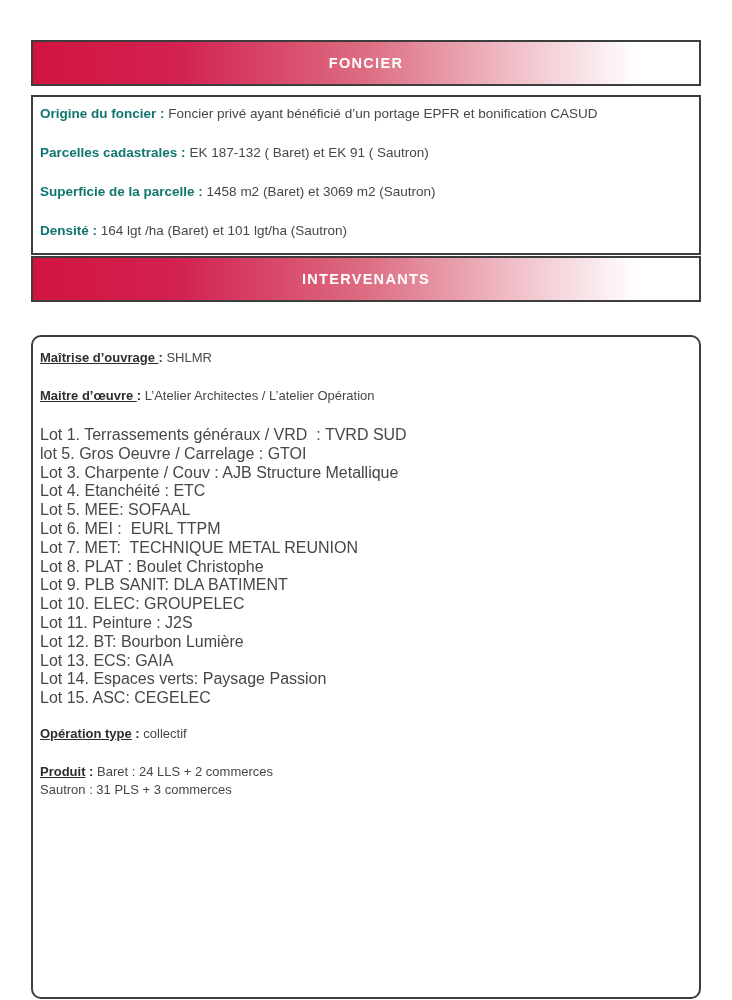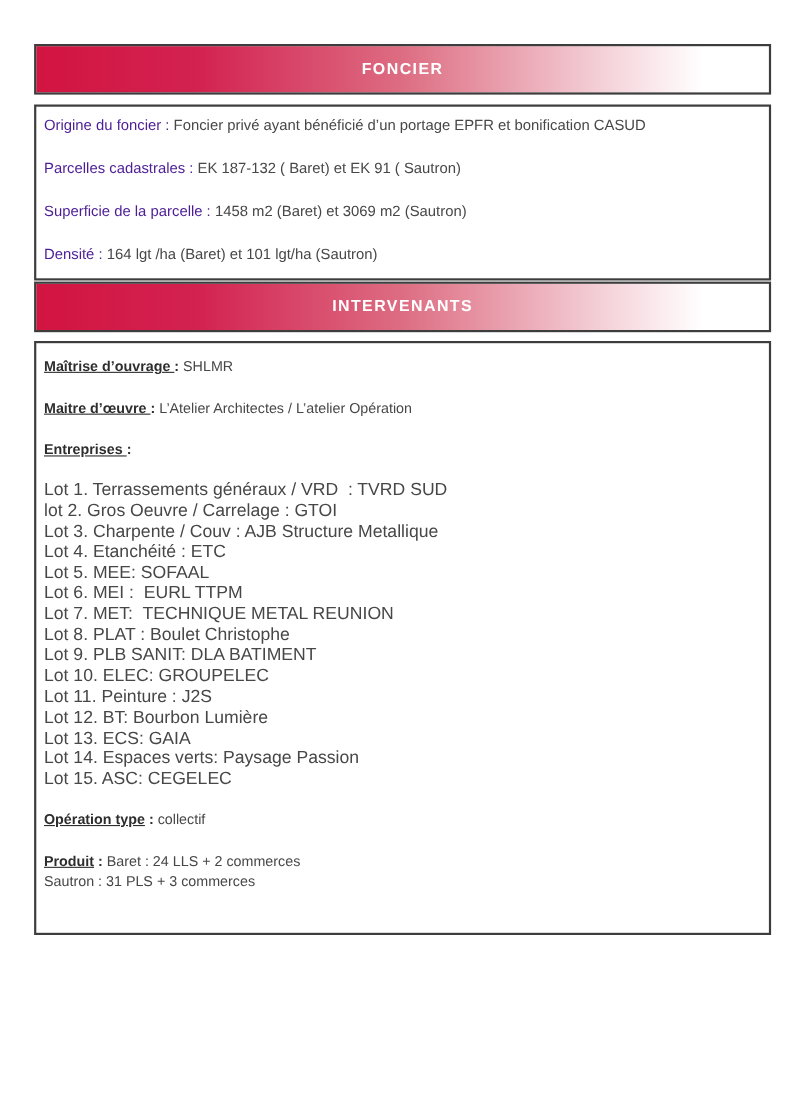--- a/index.html
+++ b/index.html
@@ -23,25 +23,25 @@
     color: #ffffff; font-weight: bold; font-size: 14.5px; letter-spacing: 1.3px;
   }
 
   .box {
     box-sizing: border-box;
     border: 2px solid #3d3d3d;
     background: #ffffff;
   }
   .box1 { margin-top: 9px; height: 160px; padding: 9px 7px 0 7px; }
   .box1 .field { margin: 0 0 24px 0; font-size: 13.5px; line-height: 15px; }
-  .lbl1 { font-weight: normal; color: #4c1d95; }
+  .lbl1 { font-weight: bold; color: #0f766e; }
 
   .bar2 { margin-top: 1px; }
 
-  .box2 { margin-top: 8px; height: 540px; padding: 13px 7px 0 7px; }
+  .box2 { margin-top: 33px; height: 664px; padding: 13px 7px 0 7px; border-radius: 10px; }
   .fld { margin: 0; font-size: 13px; line-height: 16px; }
   .fld.gap { margin-bottom: 22px; }
   .u { font-weight: bold; color: #2d2d2d; text-decoration: underline; }
   .sep { font-weight: bold; color: #2d2d2d; white-space: pre-wrap; }
   .val { white-space: pre-wrap; }
 
   .lots { margin: 20px 0 18px 0; }
   .lot { font-size: 16px; line-height: 18.8px; white-space: pre-wrap; }
 
   .produit-line2 { font-size: 13px; line-height: 19px; white-space: pre-wrap; }
@@ -64,25 +64,24 @@
 
   <div class="bar bar2">
     <span class="bar-title">INTERVENANTS</span>
   </div>
 
   <div class="box box2">
     <p class="fld gap"><span class="u">Maîtrise d’ouvrage </span><span class="sep">: </span><span class="val">SHLMR</span></p>
 
     <p class="fld gap"><span class="u">Maitre d’œuvre </span><span class="sep">: </span><span class="val">L’Atelier Architectes / L’atelier Opération</span></p>
 
-    <p class="fld"><span class="u">Entreprises </span><span class="sep">:</span></p>
 
     <div class="lots">
       <div class="lot">Lot 1. Terrassements généraux / VRD  : TVRD SUD</div>
-      <div class="lot">lot 2. Gros Oeuvre / Carrelage : GTOI</div>
+      <div class="lot">lot 5. Gros Oeuvre / Carrelage : GTOI</div>
       <div class="lot">Lot 3. Charpente / Couv : AJB Structure Metallique</div>
       <div class="lot">Lot 4. Etanchéité : ETC</div>
       <div class="lot">Lot 5. MEE: SOFAAL</div>
       <div class="lot">Lot 6. MEI :  EURL TTPM</div>
       <div class="lot">Lot 7. MET:  TECHNIQUE METAL REUNION</div>
       <div class="lot">Lot 8. PLAT : Boulet Christophe</div>
       <div class="lot">Lot 9. PLB SANIT: DLA BATIMENT</div>
       <div class="lot">Lot 10. ELEC: GROUPELEC</div>
       <div class="lot">Lot 11. Peinture : J2S</div>
       <div class="lot">Lot 12. BT: Bourbon Lumière</div>

